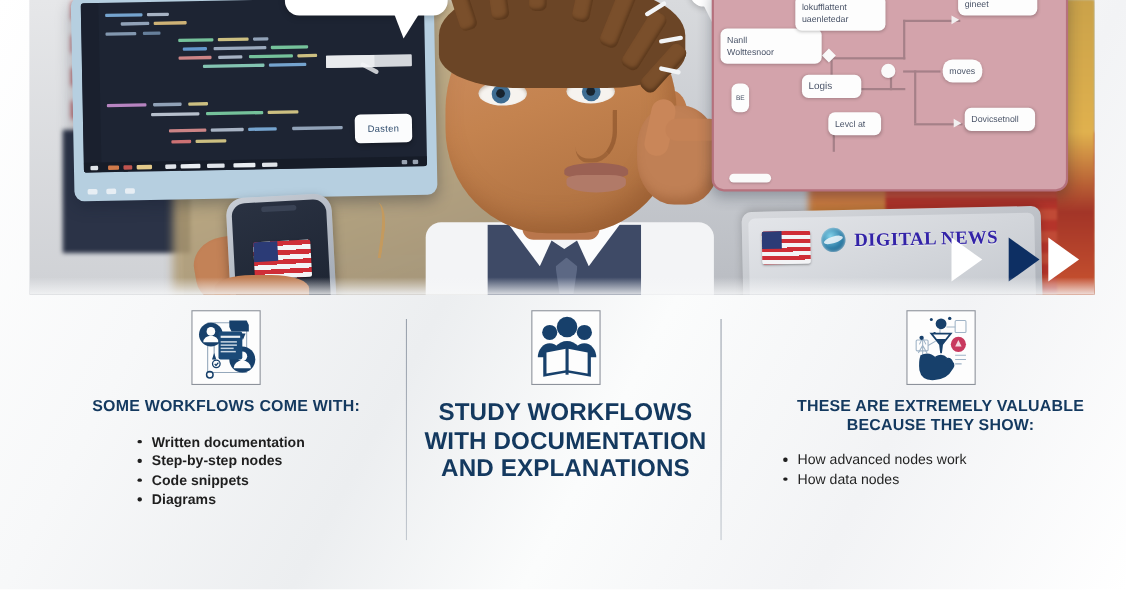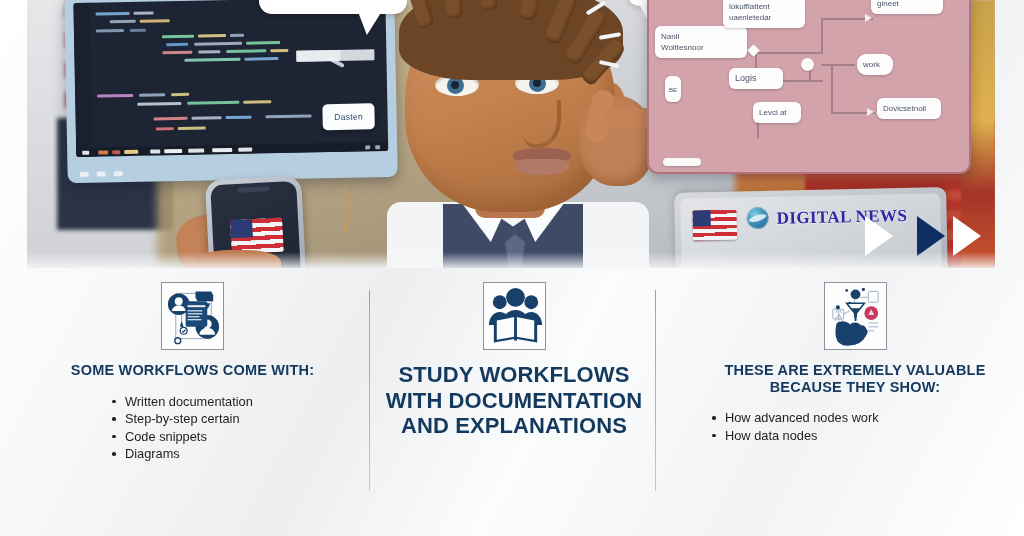--- a/index.html
+++ b/index.html
@@ -470,21 +470,21 @@
     position: absolute;
     left: 0; top: 268px;
     width: 1024px; height: 268px;
   }
   .col {
     position: absolute;
     top: 0;
     height: 268px;
     box-sizing: border-box;
   }
-  #col-1 { left: 20px;  width: 345px; }
+  #col-1 { left: 33px;  width: 345px; }
   #col-2 { left: 375px; width: 278px; }
   #col-3 { left: 680px; width: 350px; }
 
   .icon-box {
     width: 63px; height: 68px;
     border: 1px solid #8d929b;
     background: #fdfdfd;
     box-sizing: border-box;
     margin: 14px auto 0;
     position: relative;
@@ -509,21 +509,21 @@
   }
   .bullets {
     margin: 14px 0 0 0;
     padding: 0 0 0 0;
     list-style: none;
     color: #1f1f1f;
     font-family: "Liberation Sans", sans-serif;
     font-size: 12.8px;
     line-height: 17.5px;
   }
-  #col-1 .bullets { padding-left: 90px; }
+  #col-1 .bullets { padding-left: 90px; font-weight: bold; }
   #col-3 .bullets { padding-left: 30px; }
   .bullets li {
     position: relative;
     padding-left: 15px;
   }
   .bullets li::before {
     content: "";
     position: absolute;
     left: 2px; top: 7px;
     width: 3.6px; height: 3.6px;
@@ -700,21 +700,21 @@
       <div class="arrowhead" style="left:216px; top:26px;"></div>
       <div class="arrowhead" style="left:218px; top:120px;"></div>
 
       <div class="node" style="left:6px;   top:38px;  width:92px;">Nanll
 Wolttesnoor</div>
       <div class="node" style="left:74px;  top:8px;   width:82px;">lokufflattent
 uaenletedar</div>
       <div class="node" style="left:222px; top:-6px;  width:72px;">sostl emo
 gineet</div>
       <div class="node" style="left:80px;  top:80px;  width:54px; font-size:9px;">Logis</div>
-      <div class="node" style="left:208px; top:66px;  width:36px; border-radius:9px;">work</div>
+      <div class="node" style="left:208px; top:66px;  width:36px; border-radius:9px;">moves</div>
       <div class="node" style="left:104px; top:114px; width:48px;">Levcl at</div>
       <div class="node" style="left:228px; top:110px; width:64px;">Dovicsetnoll</div>
       <div class="node" style="left:16px;  top:88px;  width:16px; height:26px; font-size:6px; text-align:center; padding:9px 0;">BE</div>
 
       <div class="panel-chip" style="left:14px; bottom:6px; width:38px; height:8px; border-radius:5px;"></div>
       <div style="position:absolute; left:2px; bottom:6px; width:8px; height:8px; font-size:4px; color:#6c5a60;"></div>
     </div>
 
     <div class="laptop">
       <div class="laptop-inner">
@@ -760,21 +760,21 @@
           <path d="M44 20 l5 0 l-2.5 6 z" fill="#17406b"></path>
           <path d="M20 44 l-4 0 l2 -6 z" fill="#17406b" transform="translate(2,0)"></path>
           <circle cx="22" cy="48" r="3.5" fill="#fdfdfd" stroke="#17406b" stroke-width="1.2"></circle>
           <path d="M20.5 48 l1.2 1.4 l2.2 -2.6" stroke="#17406b" stroke-width="1.2" fill="none"></path>
           <circle cx="16" cy="58" r="3" fill="none" stroke="#17406b" stroke-width="1.4"></circle>
         </svg>
       </div>
       <div class="col-head">SOME WORKFLOWS COME WITH:</div>
       <ul class="bullets">
         <li>Written documentation</li>
-        <li>Step-by-step certain</li>
+        <li>Step-by-step nodes</li>
         <li>Code snippets</li>
         <li>Diagrams</li>
       </ul>
     </div>
 
     <div class="col" id="col-2">
       <div class="icon-box">
         <svg viewBox="0 0 64 68" width="63" height="68">
           <circle cx="16" cy="19" r="7" fill="#17406b"></circle>
           <path d="M5 42 a11 13 0 0 1 22 0 z" fill="#17406b"></path>

